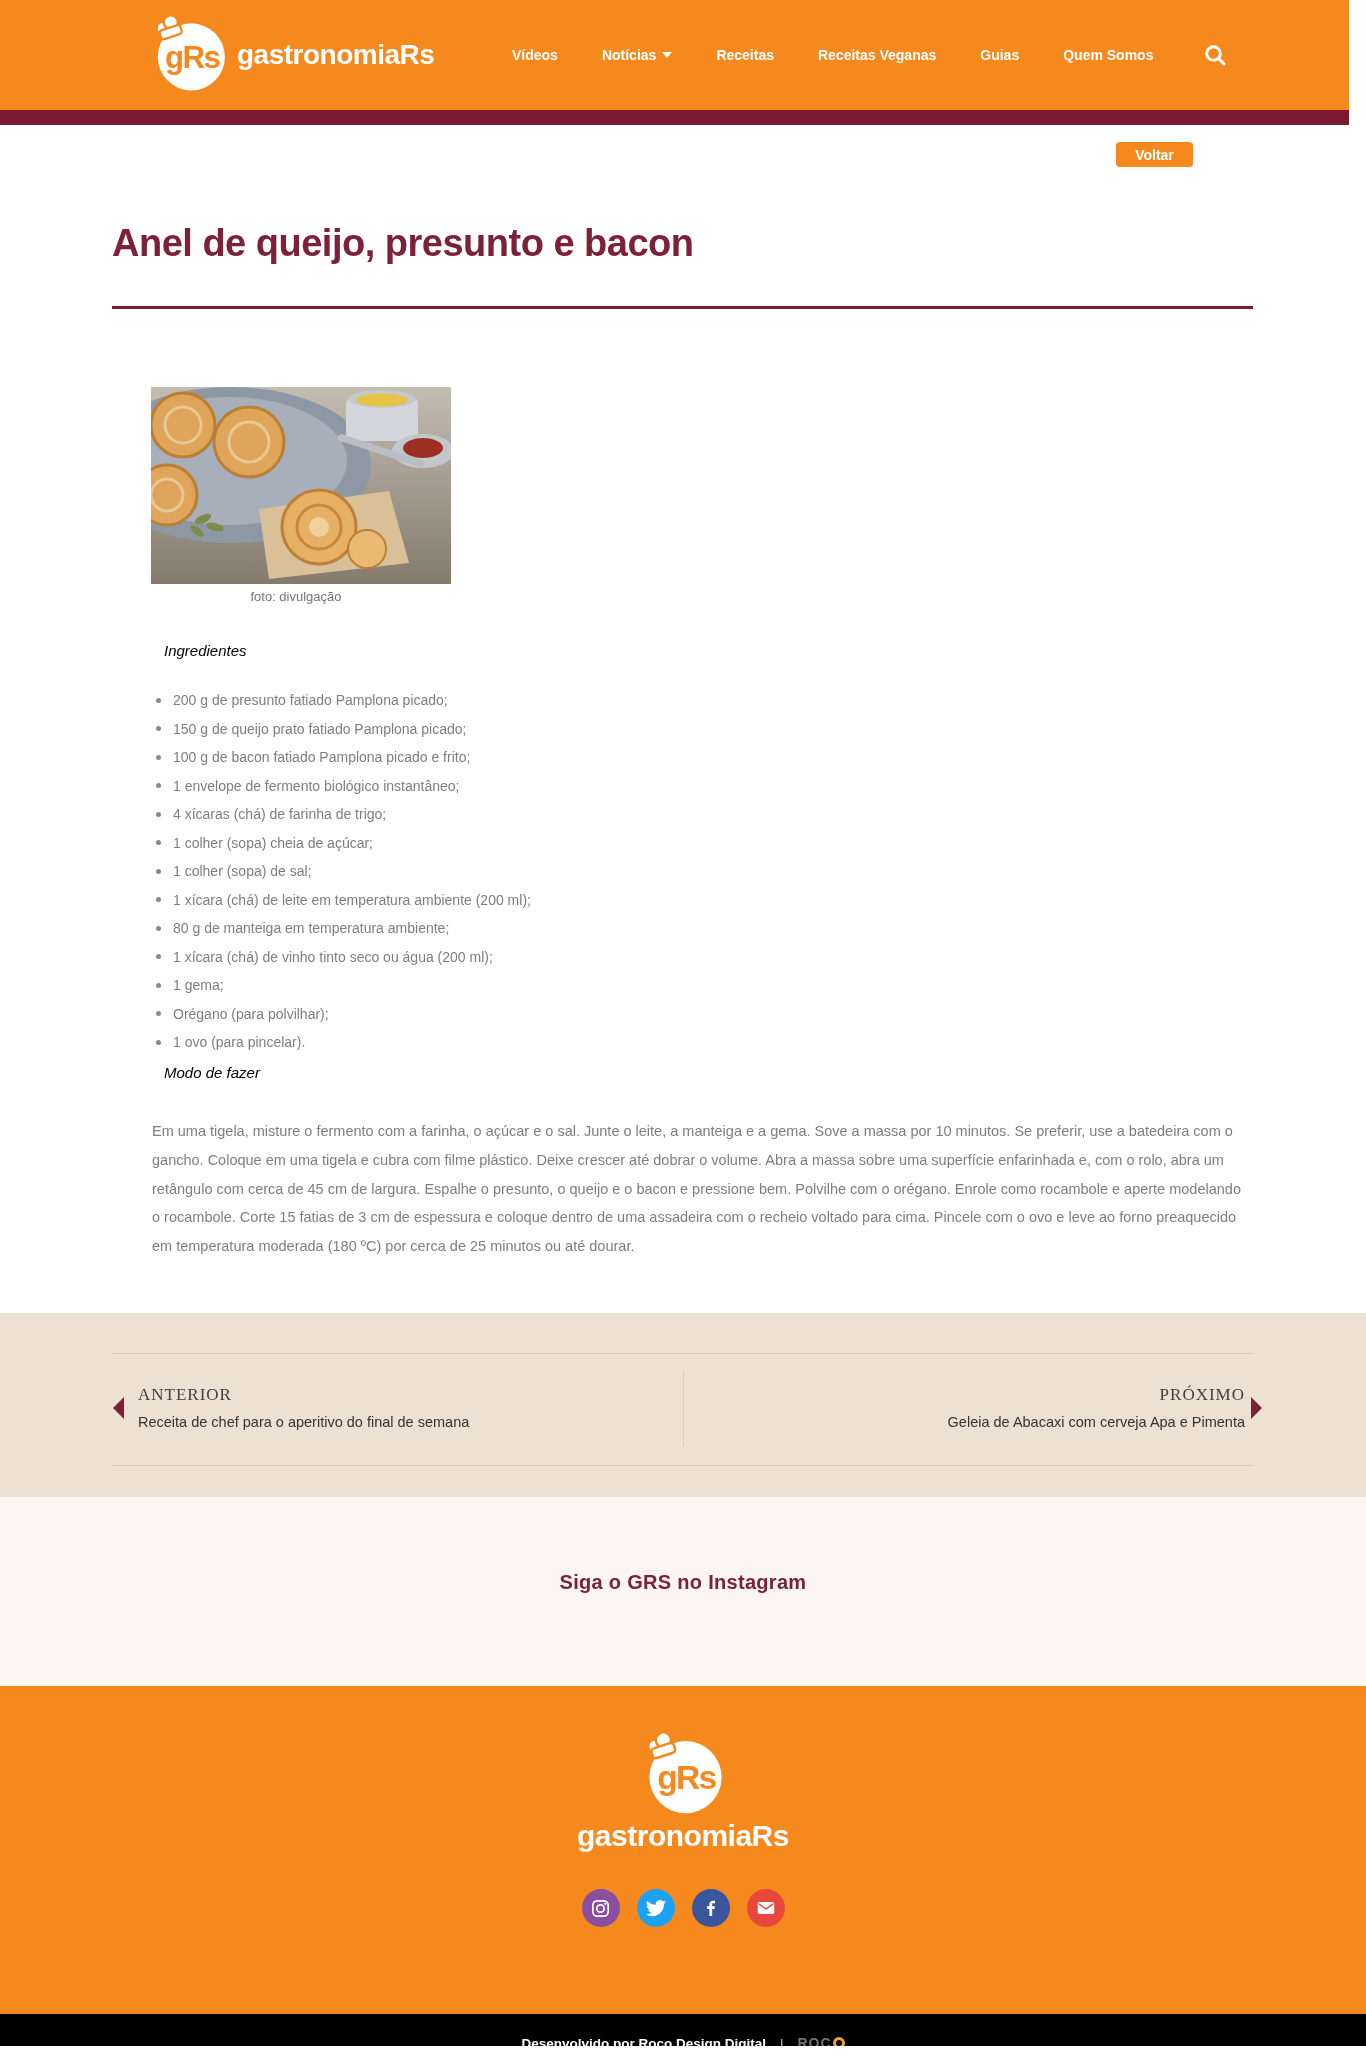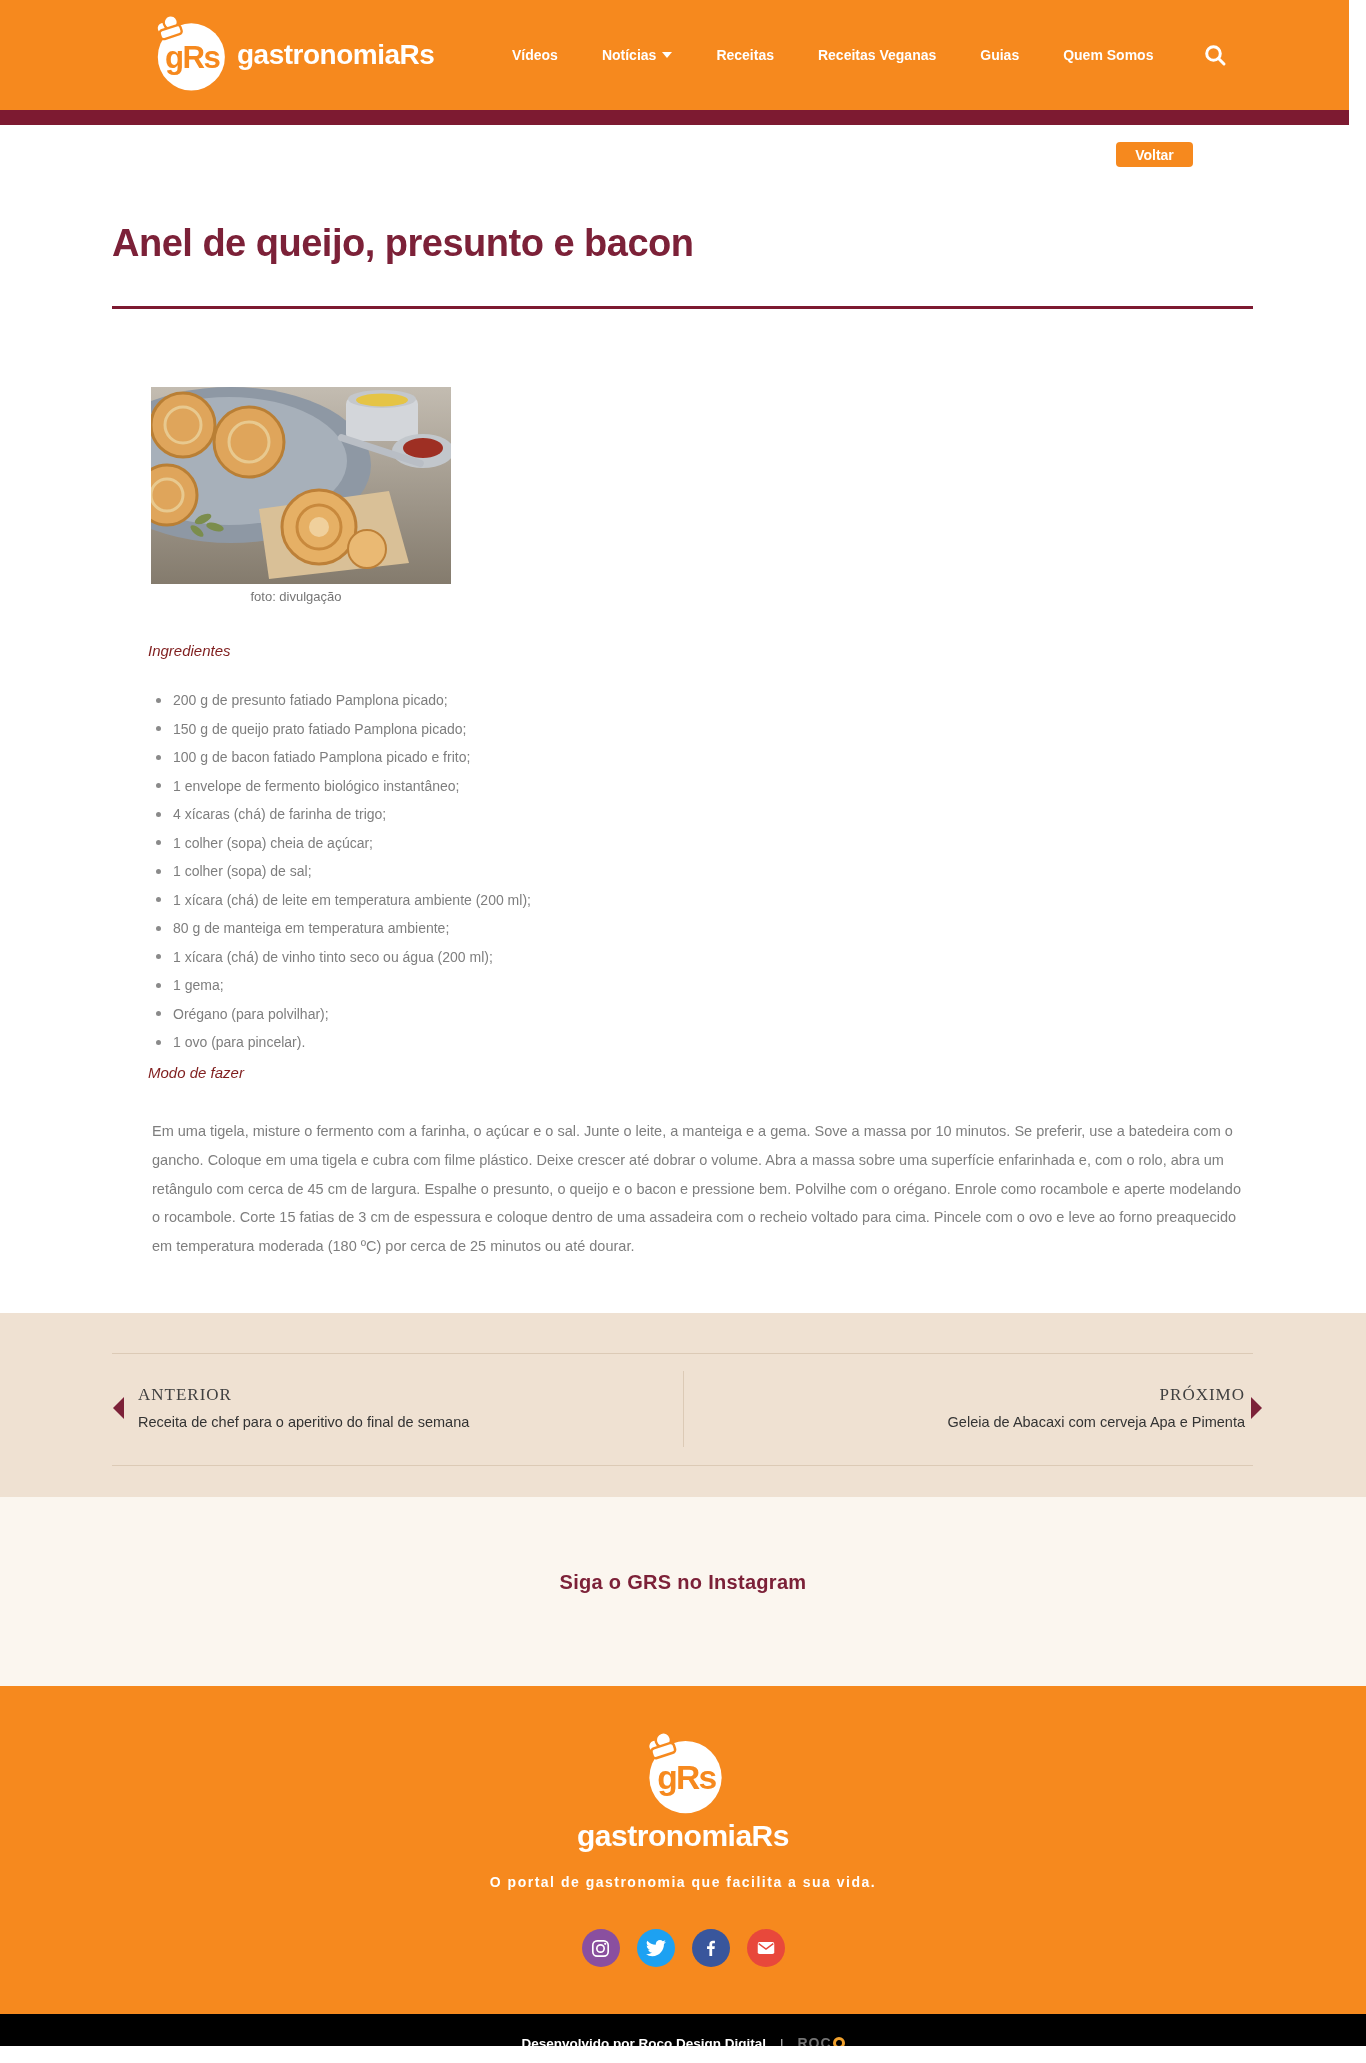--- a/index.html
+++ b/index.html
@@ -23,21 +23,21 @@
   
   .voltar{position:absolute;left:1116px;top:142px;width:77px;height:25px;background:#F6891E;
     color:#fff;font-weight:700;font-size:14px;border:none;border-radius:4px;display:flex;
     align-items:center;justify-content:center;cursor:pointer;font-family:"Liberation Sans",sans-serif;}
   .page-title{position:absolute;left:112px;top:222px;margin:0;font-size:38px;font-weight:700;
     color:#7C2138;letter-spacing:-0.5px;}
   .title-rule{position:absolute;left:112px;top:306px;width:1141px;height:3px;background:#7D1A31;}
   
   .photo{position:absolute;left:151px;top:387px;width:300px;height:197px;}
   .caption{position:absolute;left:146px;top:589px;width:300px;text-align:center;color:#757575;font-size:13px;}
-  .ing-head,.method-head{position:absolute;left:148px;color:#7f1d1d;font-size:15px;font-style:italic;}
+  .ing-head,.method-head{position:absolute;left:164px;color:#000000;font-size:15px;font-style:italic;}
   .ing-head{top:642px;}
   .method-head{top:1064px;}
   .ing-list{position:absolute;left:156px;top:686px;margin:0;padding:0;list-style:none;}
   .ing-list li{display:flex;align-items:center;height:28.5px;color:#7E7E7E;font-size:14px;}
   .ing-list li::before{content:'';width:5px;height:5px;border-radius:50%;background:#8a8a8a;
     margin-right:12px;flex:none;}
   .method-text{position:absolute;left:152px;top:1117px;width:1090px;margin:0;color:#7E7E7E;
     font-size:14.5px;line-height:28.8px;}
   
   .post-nav{position:absolute;top:1313px;left:0;width:1366px;height:184px;background:#EFE1D2;}
@@ -243,21 +243,20 @@
   <svg class="footer-logo" viewBox="0 0 100 100">
     <circle cx="53" cy="55" r="43" fill="#ffffff"></circle>
     <g transform="rotate(-18 24 22)">
       <circle cx="18" cy="16" r="8" fill="#fff" stroke="#F6891E" stroke-width="3"></circle>
       <circle cx="30" cy="12" r="9" fill="#fff" stroke="#F6891E" stroke-width="3"></circle>
       <rect x="12" y="18" width="28" height="12" rx="4" fill="#fff" stroke="#F6891E" stroke-width="3"></rect>
     </g>
     <text x="54" y="69" text-anchor="middle" font-size="40" font-weight="800" font-family="Liberation Sans, sans-serif" letter-spacing="-2" fill="#F6891E">gRs</text>
   </svg>
   <div class="footer-wordmark">gastronomiaRs</div>
-  <div class="footer-tagline">O portal de gastronomia que facilita a sua vida.</div>
 
   <div class="social-row">
     <a class="social" style="background: rgb(138, 79, 159);">
       <svg width="21" height="21" viewBox="0 0 24 24" fill="none" stroke="#fff" stroke-width="1.9">
         <rect x="3.2" y="3.2" width="17.6" height="17.6" rx="5"></rect>
         <circle cx="12" cy="12" r="4.2"></circle>
         <circle cx="17.4" cy="6.6" r="1.3" fill="#fff" stroke="none"></circle>
       </svg>
     </a>
     <a class="social" style="background: rgb(29, 161, 242);">

